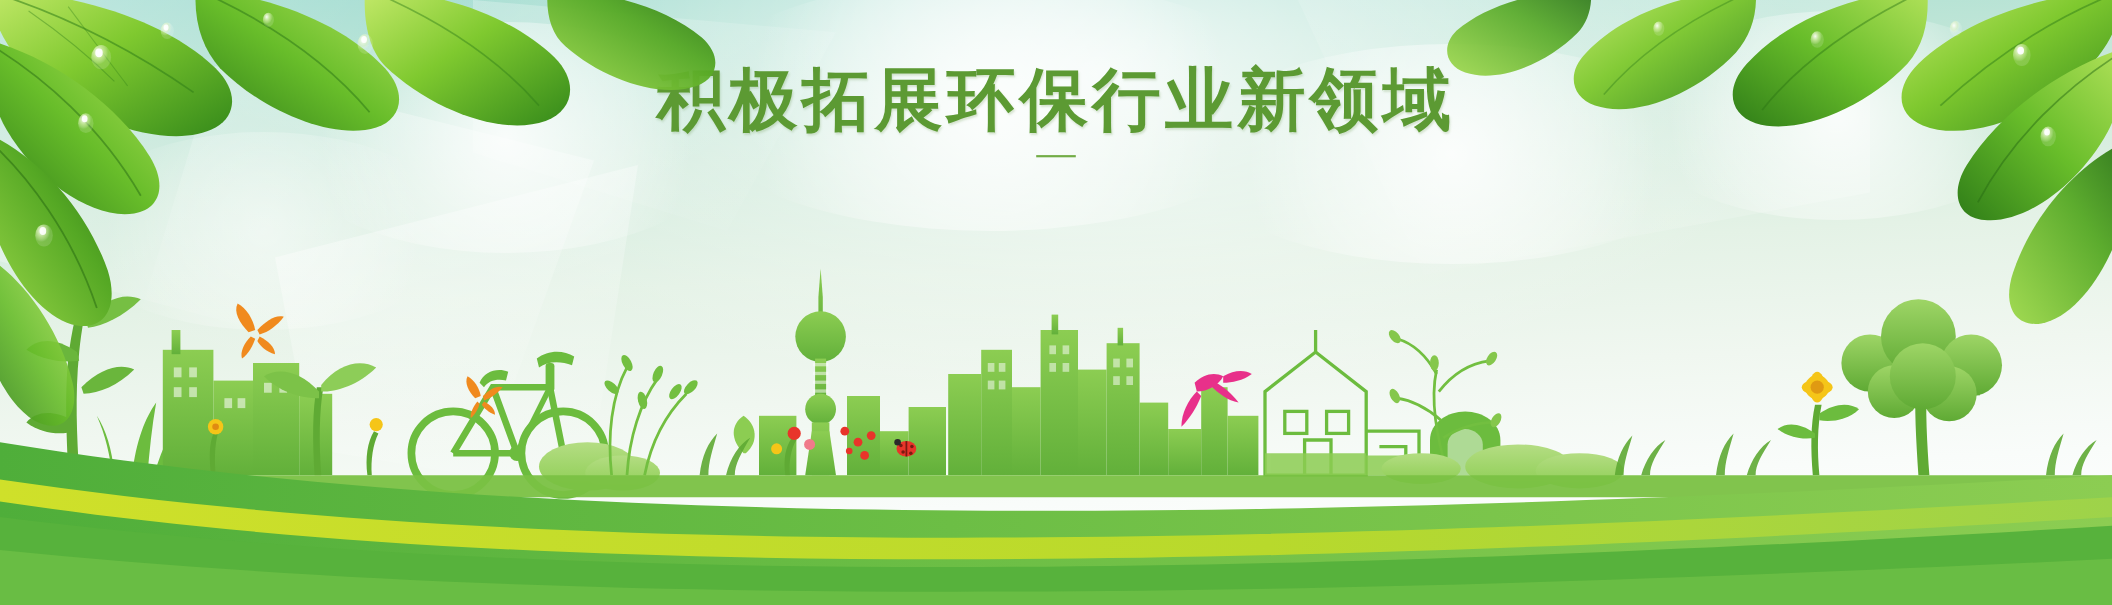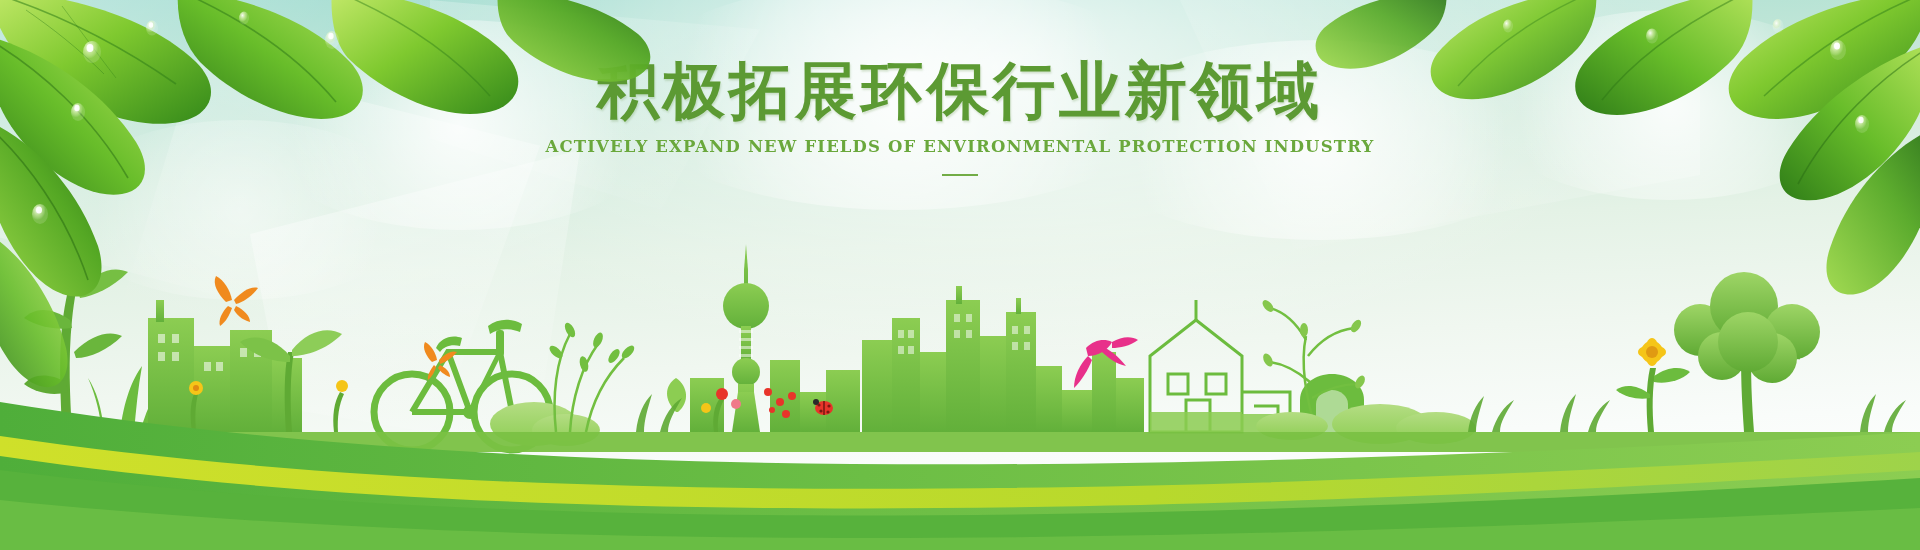--- a/index.html
+++ b/index.html
@@ -464,17 +464,16 @@
       <ellipse cx="1778" cy="26" rx="5.5" ry="7" fill="url(#dropGrad)"></ellipse>
       <ellipse cx="1862" cy="124" rx="7" ry="9" fill="url(#dropGrad)"></ellipse>
       <ellipse cx="1861" cy="120" rx="2.6" ry="3.2" fill="#ffffff" opacity="0.9"></ellipse>
       <ellipse cx="1652" cy="36" rx="6" ry="7.5" fill="url(#dropGrad)"></ellipse>
       <ellipse cx="1508" cy="26" rx="5" ry="6.5" fill="url(#dropGrad)"></ellipse>
     </g>
   </svg>
 
   <div class="text-block">
     <h1 class="headline">积极拓展环保行业新领域</h1>
-    <p class="subtitle-en">ACTIVELY EXPAND NEW FIELDS OF ENVIRONMENTAL PROTECTION INDUSTRY</p>
     <div class="divider"></div>
   </div>
 
 </div>
 
 </body></html>

